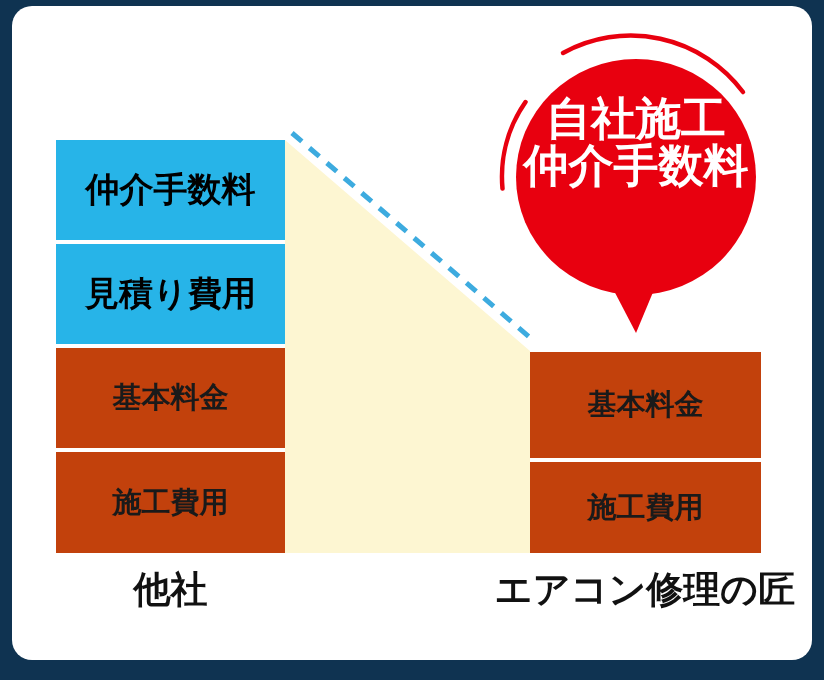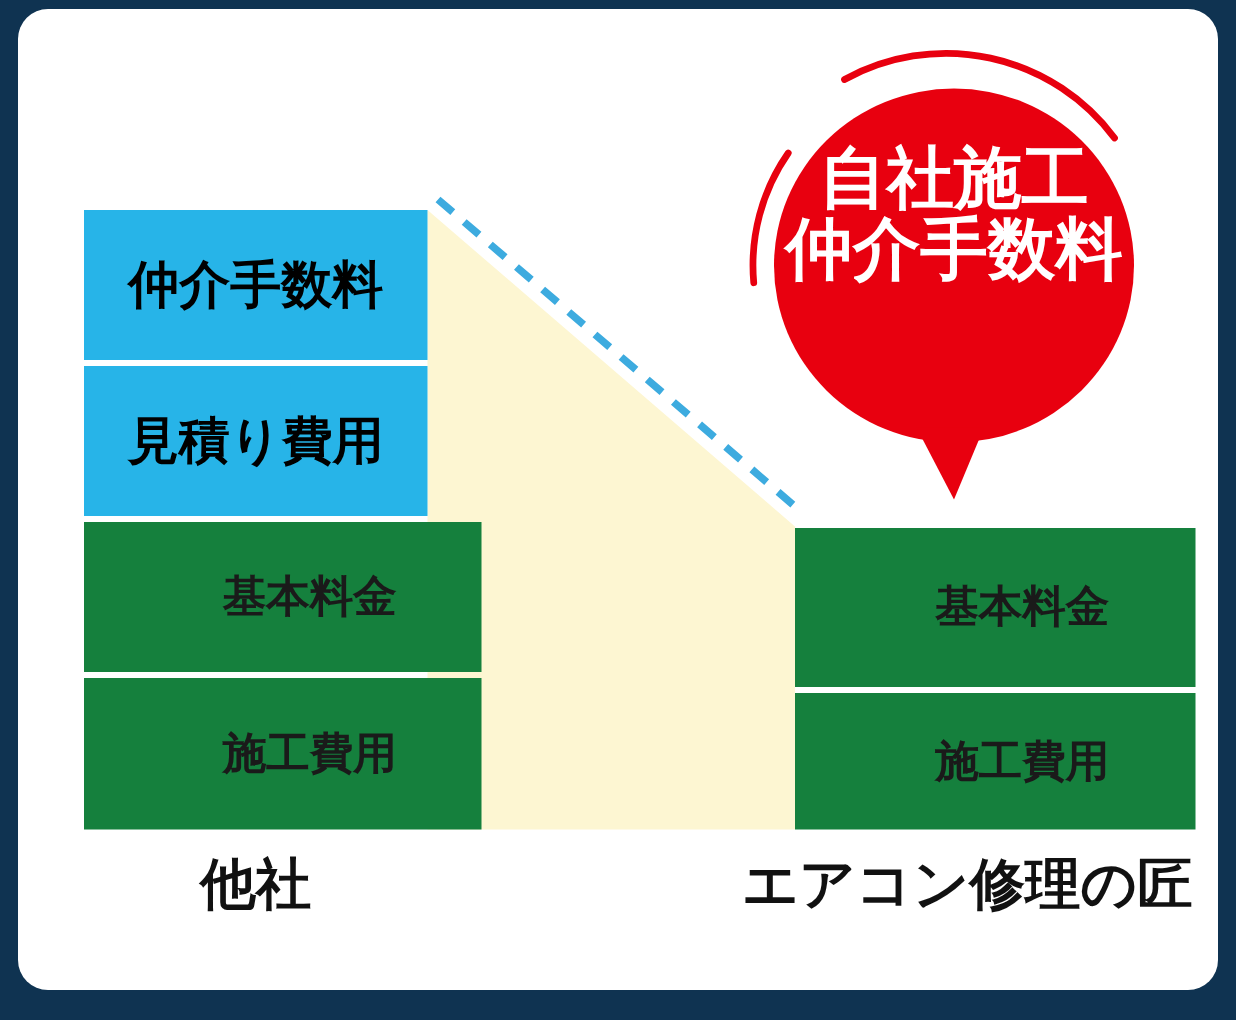--- a/index.html
+++ b/index.html
@@ -37,25 +37,24 @@
     justify-content: center;
     white-space: nowrap;
   }
   .seg.cyan {
     background: #27b4e8;
     color: #000000;
     font-size: 34px;
     font-weight: 800;
   }
   .seg.light {
-    background: #15803d;
+    background: #c2410c;
     color: #1a1a1a;
     font-size: 29px;
     font-weight: 700;
-    padding-left: 36px;
   }
   
   .l1 { left: 56px; top: 140px; width: 229px; height: 100px; }
   .l2 { left: 56px; top: 244px; width: 229px; height: 100px; }
   .l3 { left: 56px; top: 348px; width: 229px; height: 100px; }
   .l4 { left: 56px; top: 452px; width: 229px; height: 101px; }
   
   .r1 { left: 530px; top: 352px; width: 231px; height: 106px; }
   .r2 { left: 530px; top: 462px; width: 231px; height: 91px; }
   .bar-label {

